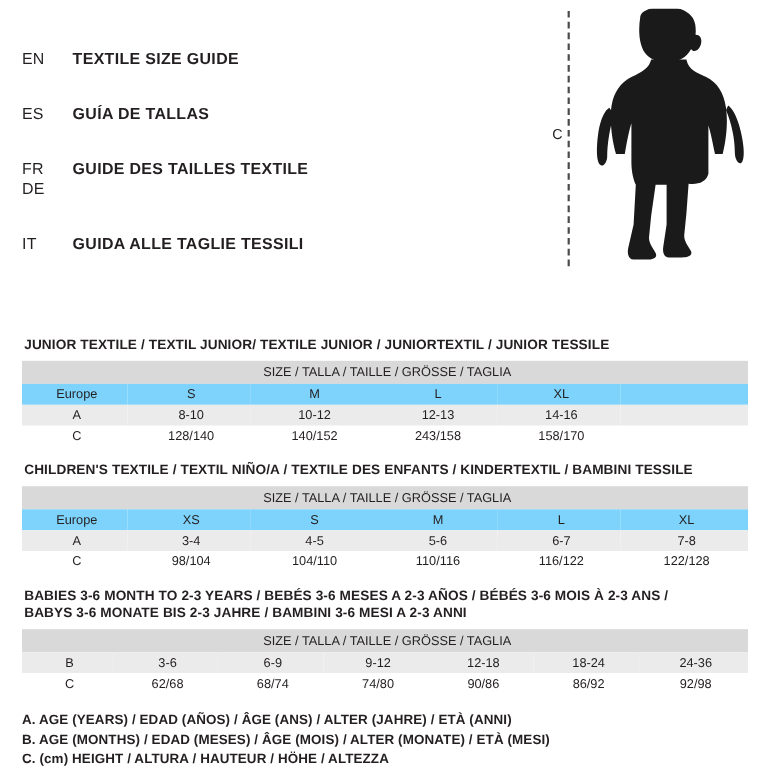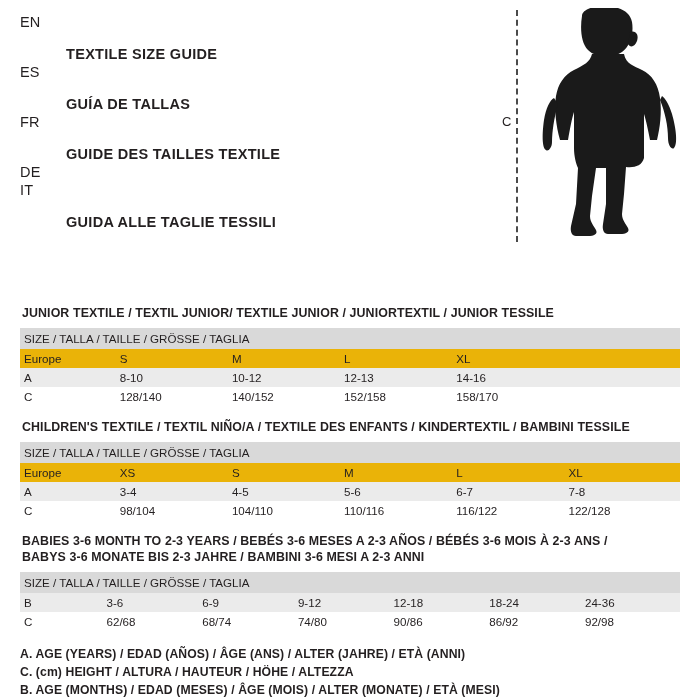--- a/index.html
+++ b/index.html
@@ -22,21 +22,21 @@
     padding: 14px 20px 6px 20px;
   }
 
   
   .header {
     position: relative;
     width: 520px;
   }
   .lang-row {
     display: flex;
-    align-items: flex-start;
+    align-items: flex-end;
     margin-bottom: 2px;
   }
   .lang-code {
     width: 46px;
     font-size: 14.5px;
     letter-spacing: 0.2px;
     color: #231f20;
   }
   .lang-title {
     font-size: 14.5px;
@@ -90,32 +90,32 @@
 
   
   table {
     border-collapse: collapse;
     width: 100%;
     table-layout: fixed;
     font-size: 11.6px;
     color: #231f20;
   }
   table td, table th {
-    text-align: left;
+    text-align: center;
     padding: 3px 0 3px 4px;
     font-weight: normal;
   }
   tr.head td {
     background: #d9d9d9;
     font-size: 11.6px;
     padding-top: 4px;
     padding-bottom: 4px;
   }
   tr.sub td {
-    background: #eab308;
+    background: #7dd3fc;
   }
   tr.plain td {
     background: #ffffff;
   }
   tr.shade td {
     background: #ebebeb;
   }
   .sec {
     margin-bottom: 14px;
   }
@@ -215,21 +215,21 @@
         <td>8-10</td>
         <td>10-12</td>
         <td>12-13</td>
         <td>14-16</td>
         <td></td>
       </tr>
       <tr class="plain">
         <td>C</td>
         <td>128/140</td>
         <td>140/152</td>
-        <td>152/158</td>
+        <td>243/158</td>
         <td>158/170</td>
         <td></td>
       </tr>
     </tbody>
       </table>
   </div>
 
   <div class="sec">
     <div class="section-title">CHILDREN'S TEXTILE / TEXTIL NIÑO/A / TEXTILE DES ENFANTS / KINDERTEXTIL / BAMBINI TESSILE</div>
     <table>
@@ -309,17 +309,17 @@
         <td>90/86</td>
         <td>86/92</td>
         <td>92/98</td>
       </tr>
     </tbody>
       </table>
   </div>
 
   <div class="legend">
     <div>A. AGE (YEARS) / EDAD (AÑOS) / ÂGE (ANS) / ALTER (JAHRE) / ETÀ (ANNI)</div>
+    <div>B. AGE (MONTHS) / EDAD (MESES) / ÂGE (MOIS) / ALTER (MONATE) / ETÀ (MESI)</div>
     <div>C. (cm) HEIGHT / ALTURA / HAUTEUR / HÖHE / ALTEZZA</div>
-    <div>B. AGE (MONTHS) / EDAD (MESES) / ÂGE (MOIS) / ALTER (MONATE) / ETÀ (MESI)</div>
   </div>
 
 </div>
 
 </body></html>

